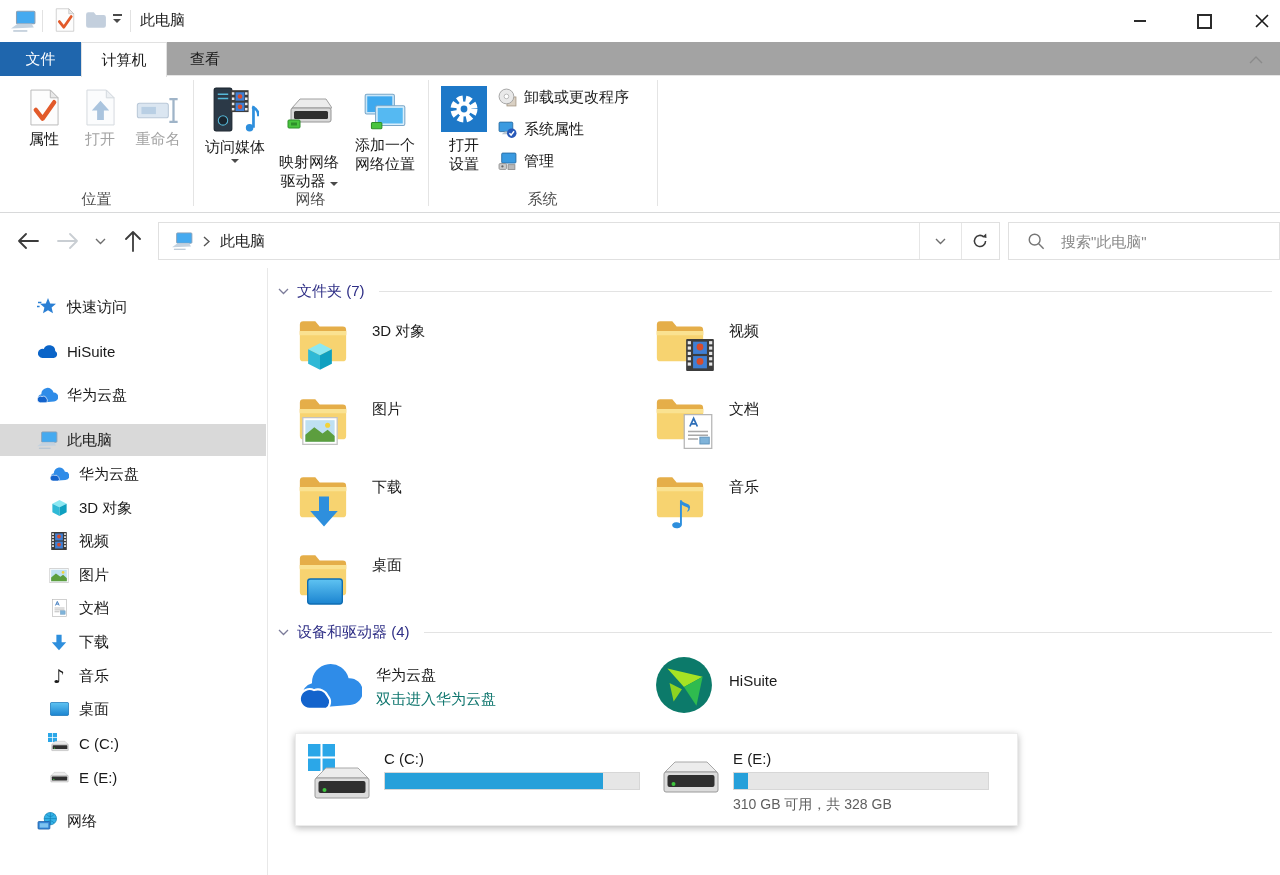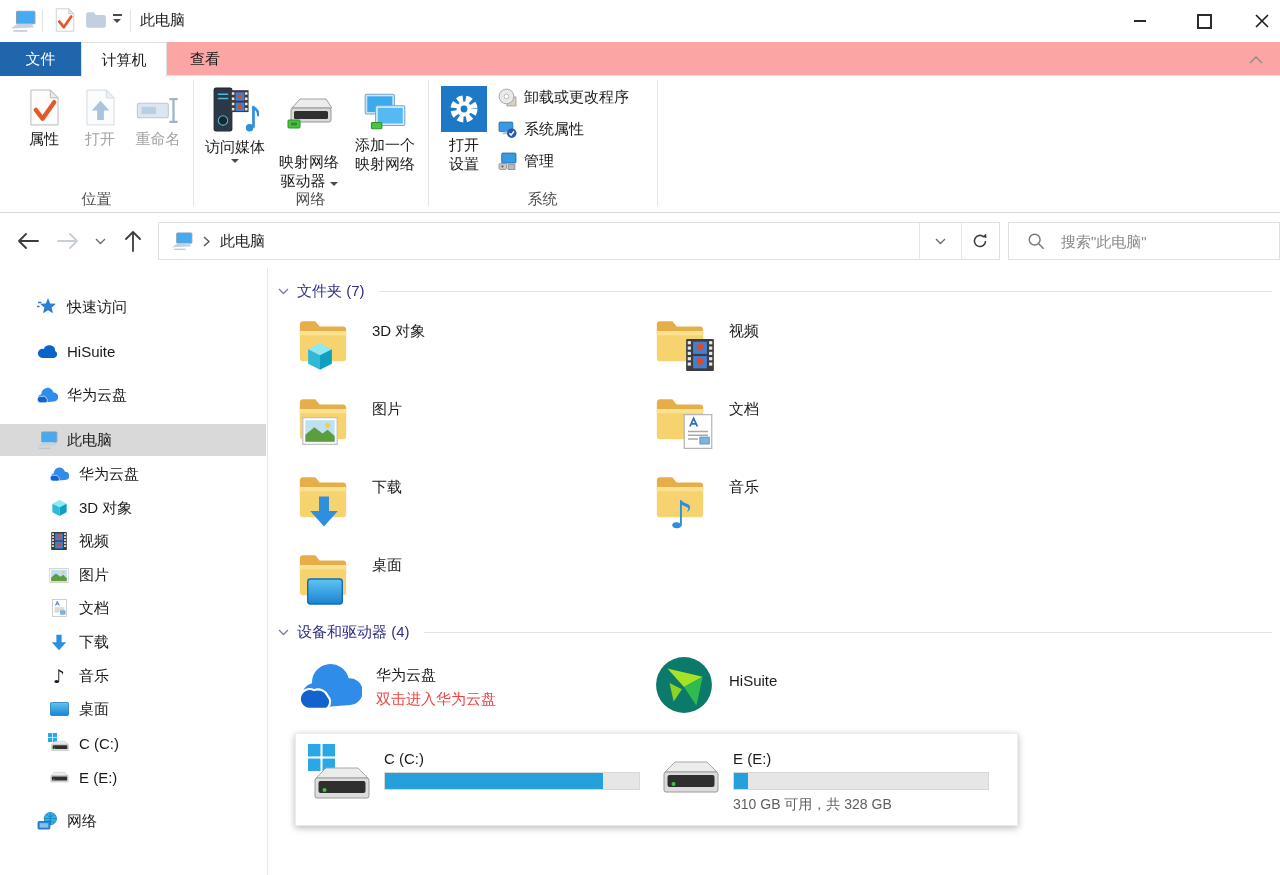--- a/index.html
+++ b/index.html
@@ -9,21 +9,21 @@
   
   .titlebar{left:0;top:0;width:1280px;height:42px;background:#fff;}
   .tb-sep{position:absolute;top:10px;width:1px;height:22px;background:#e2e2e2;}
   .winbtn{position:absolute;top:0;width:46px;height:42px;display:flex;align-items:center;justify-content:center;cursor:default;}
   .minglyph{width:12px;height:2px;background:#2b2b2b;}
   .maxglyph{width:11px;height:11px;border:2px solid #2b2b2b;}
   .qat-caret-line{position:absolute;left:113px;top:14px;width:9px;height:2px;background:#4a4a4a;}
   .caret{display:inline-block;width:0;height:0;border-left:4px solid transparent;border-right:4px solid transparent;border-top:4px solid #4a4a4a;}
   .title-txt{position:absolute;left:140px;top:11px;font-size:15px;}
   
-  .tabrow{left:0;top:42px;width:1280px;height:34px;background:#fca5a5;border-bottom:1px solid #e6e6e6;box-sizing:border-box;}
+  .tabrow{left:0;top:42px;width:1280px;height:34px;background:#a3a3a3;border-bottom:1px solid #e6e6e6;box-sizing:border-box;}
   .tab{position:absolute;top:0;height:34px;display:flex;align-items:center;justify-content:center;font-size:15px;box-sizing:border-box;}
   .tab-file{left:0;width:81px;background:#1f66ad;color:#fff;}
   .tab-sel{left:81px;width:86px;background:#fff;border:1px solid #e1e1e1;border-bottom:none;height:35px;z-index:2;}
   .tab-plain{left:167px;width:76px;}
   .ribbon-collapse{position:absolute;left:1242px;top:8px;width:28px;height:20px;display:flex;align-items:center;justify-content:center;}
   
   .ribbon{left:0;top:76px;width:1280px;height:137px;background:#fff;border-bottom:1px solid #d8d9da;box-sizing:border-box;}
   .rb{position:absolute;top:6px;display:flex;flex-direction:column;align-items:center;text-align:center;font-size:15px;line-height:19px;}
   .rb .ric{display:flex;align-items:flex-end;justify-content:center;}
   .rb .lb{white-space:pre-line;margin-top:3px;}
@@ -51,21 +51,21 @@
   
   .gh{position:absolute;left:278px;width:994px;height:20px;display:flex;align-items:center;gap:8px;color:#2f2f86;font-size:15px;}
   .gh-line{flex:1;height:1px;background:#e3e3e3;margin-left:6px;}
   .tile{position:absolute;width:348px;height:72px;display:flex;}
   .f-ic{position:relative;width:58px;height:62px;flex:0 0 58px;}
   .f-ic .fsvg{position:absolute;left:0;top:4px;}
   .ovl{position:absolute;}
   .tile-label{margin-left:18px;margin-top:12px;font-size:15px;}
   .note-big{font-size:38px;line-height:34px;color:#2e8fdd;font-family:"DejaVu Sans",sans-serif;}
   .dev-txt{margin-left:14px;margin-top:12px;display:flex;flex-direction:column;gap:5px;}
-  .dev-txt .sub{color:#ef4444;}
+  .dev-txt .sub{color:#0f766e;}
   .drive-panel{position:absolute;left:295px;top:733px;width:723px;height:93px;background:#fff;border:1px solid #ececec;box-shadow:0 2px 7px rgba(0,0,0,0.28);box-sizing:border-box;}
   .drive-tile{position:absolute;top:10px;width:348px;height:72px;display:flex;}
   .dr-ic{position:relative;width:80px;flex:0 0 80px;}
   .drive-info{display:flex;flex-direction:column;margin-top:6px;}
   .drive-name{font-size:15px;}
   .drive-bar{width:256px;height:18px;background:#e6e6e6;border:1px solid #d7d7d7;box-sizing:border-box;margin-top:5px;}
   .drive-fill{height:100%;background:#26a0da;}
   .drive-usage{margin-top:6px;font-size:14px;color:#5f5f5f;}
 </style>
 </head>
@@ -349,21 +349,21 @@
       <div class="lb-wrap"><span>映射网络
 驱动器</span> <span class="caret"></span></div>
     </div>
     <div class="rb" style="left:346px;width:78px">
       <span class="ric" style="height:50px">
           <svg width="48" height="40">
             <use href="#i-addnet"></use>
           </svg>
         </span>
       <span class="lb">添加一个
-映射网络</span>
+网络位置</span>
     </div>
     <div class="rgl" style="left:193px;width:235px">网络</div>
     <div class="rsep" style="left:428px"></div>
 
     <div class="rb" style="left:436px;width:56px">
       <span class="ric" style="height:50px">
           <svg width="46" height="46">
             <use href="#i-gear"></use>
           </svg>
         </span>

